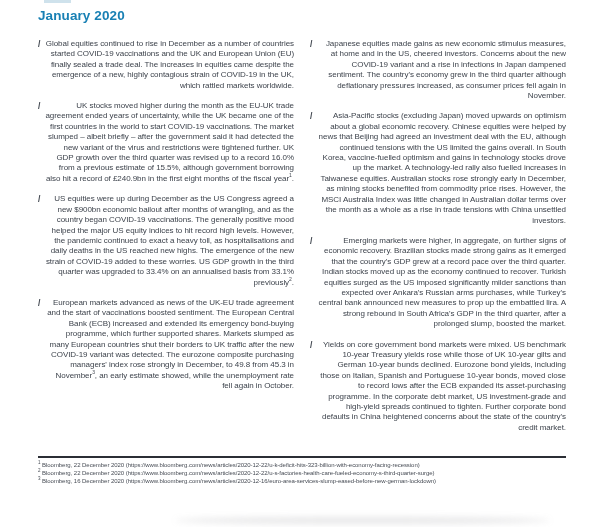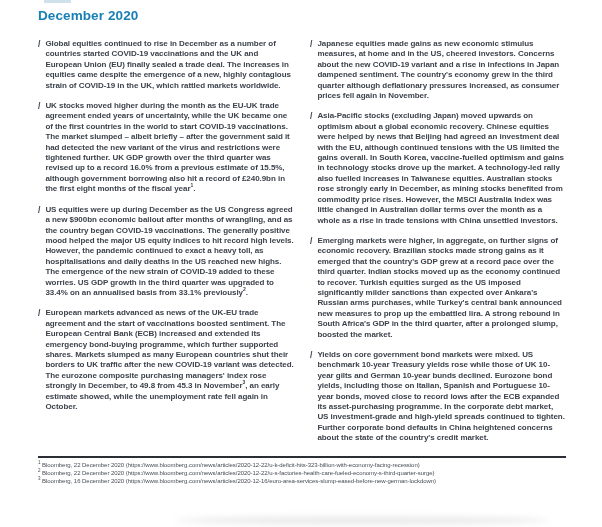--- a/index.html
+++ b/index.html
@@ -36,22 +36,21 @@
   .slash {
     flex:0 0 auto;
     font-size:8.5px; line-height:10.4px;
     color:#3d434c;
     font-weight:bold;
   }
   .btext {
     font-size:8px; line-height:10.4px;
     color:#3d434c;
     letter-spacing:-0.05px;
-    text-align:left;
-    font-weight:bold;
+    text-align:right;
   }
   .btext sup {
     font-size:5px; line-height:0;
     vertical-align:super;
   }
   .divider {
     position:absolute; left:38px; top:456px;
     width:528px; height:2px;
     background:#2b2e35;
   }
@@ -72,21 +71,21 @@
     filter:blur(3px);
   }
 </style>
 </head>
 <body>
 
 <div class="page">
 
   <div class="top-fragment"></div>
 
-  <h1 class="doc-title">December 2020</h1>
+  <h1 class="doc-title">January 2020</h1>
 
   <div class="columns">
 
     <div class="col">
 
       <div class="bullet">
         <span class="slash">/</span>
         <p class="btext"><span>Global equities continued to rise in December as a number of countries started COVID-19 vaccinations and the UK and European Union (EU) finally sealed a trade deal. The increases in equities came despite the emergence of a new, highly contagious strain of COVID-19 in the UK, which rattled markets worldwide.</span><sup></sup><span></span></p>
       </div>
 

